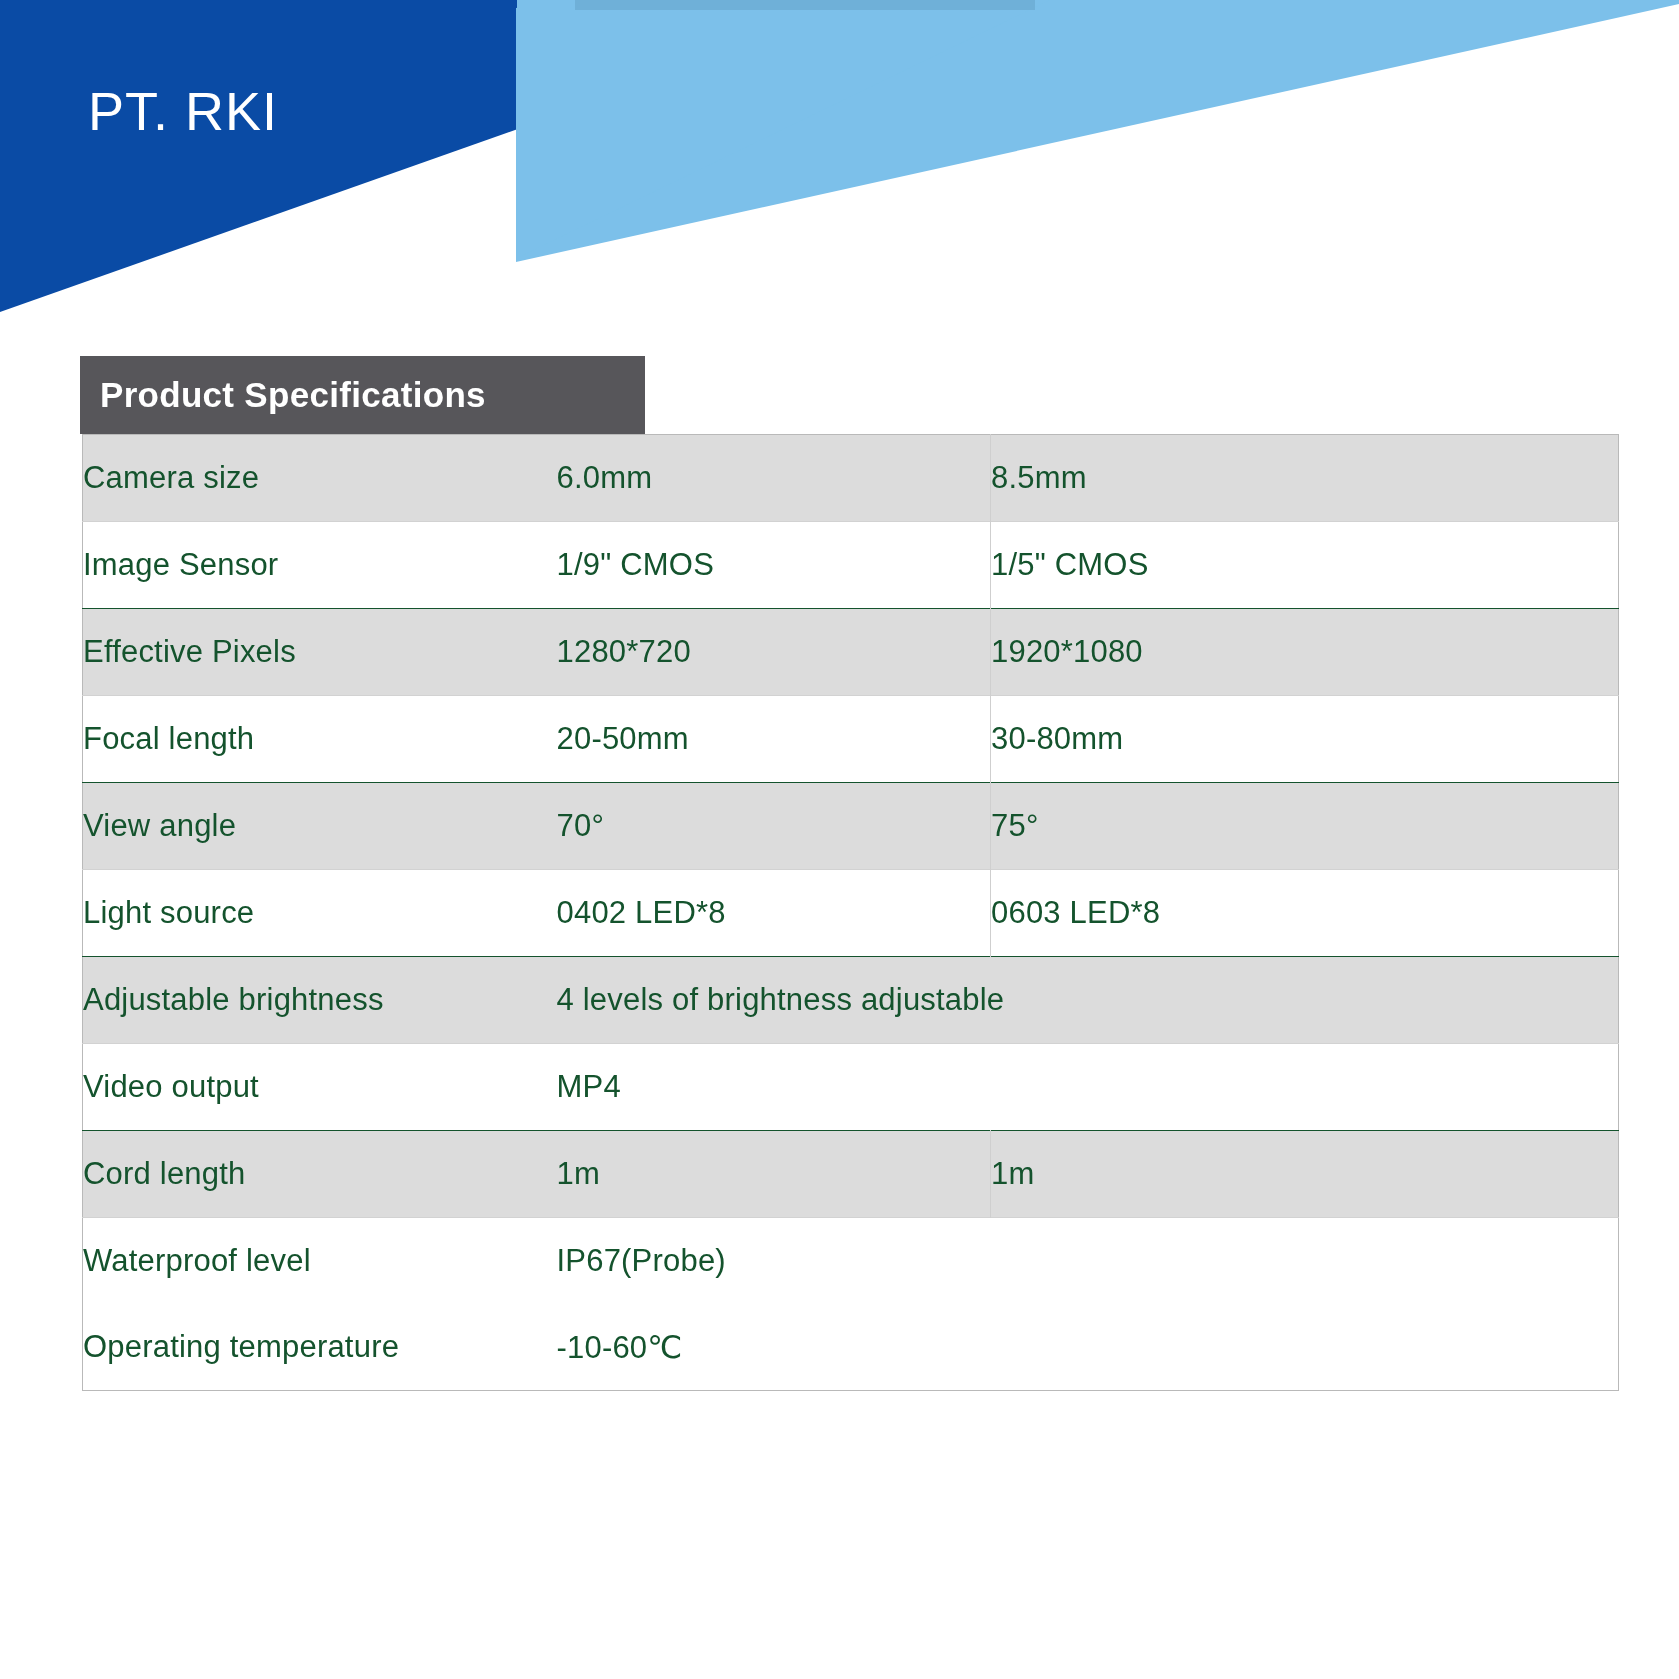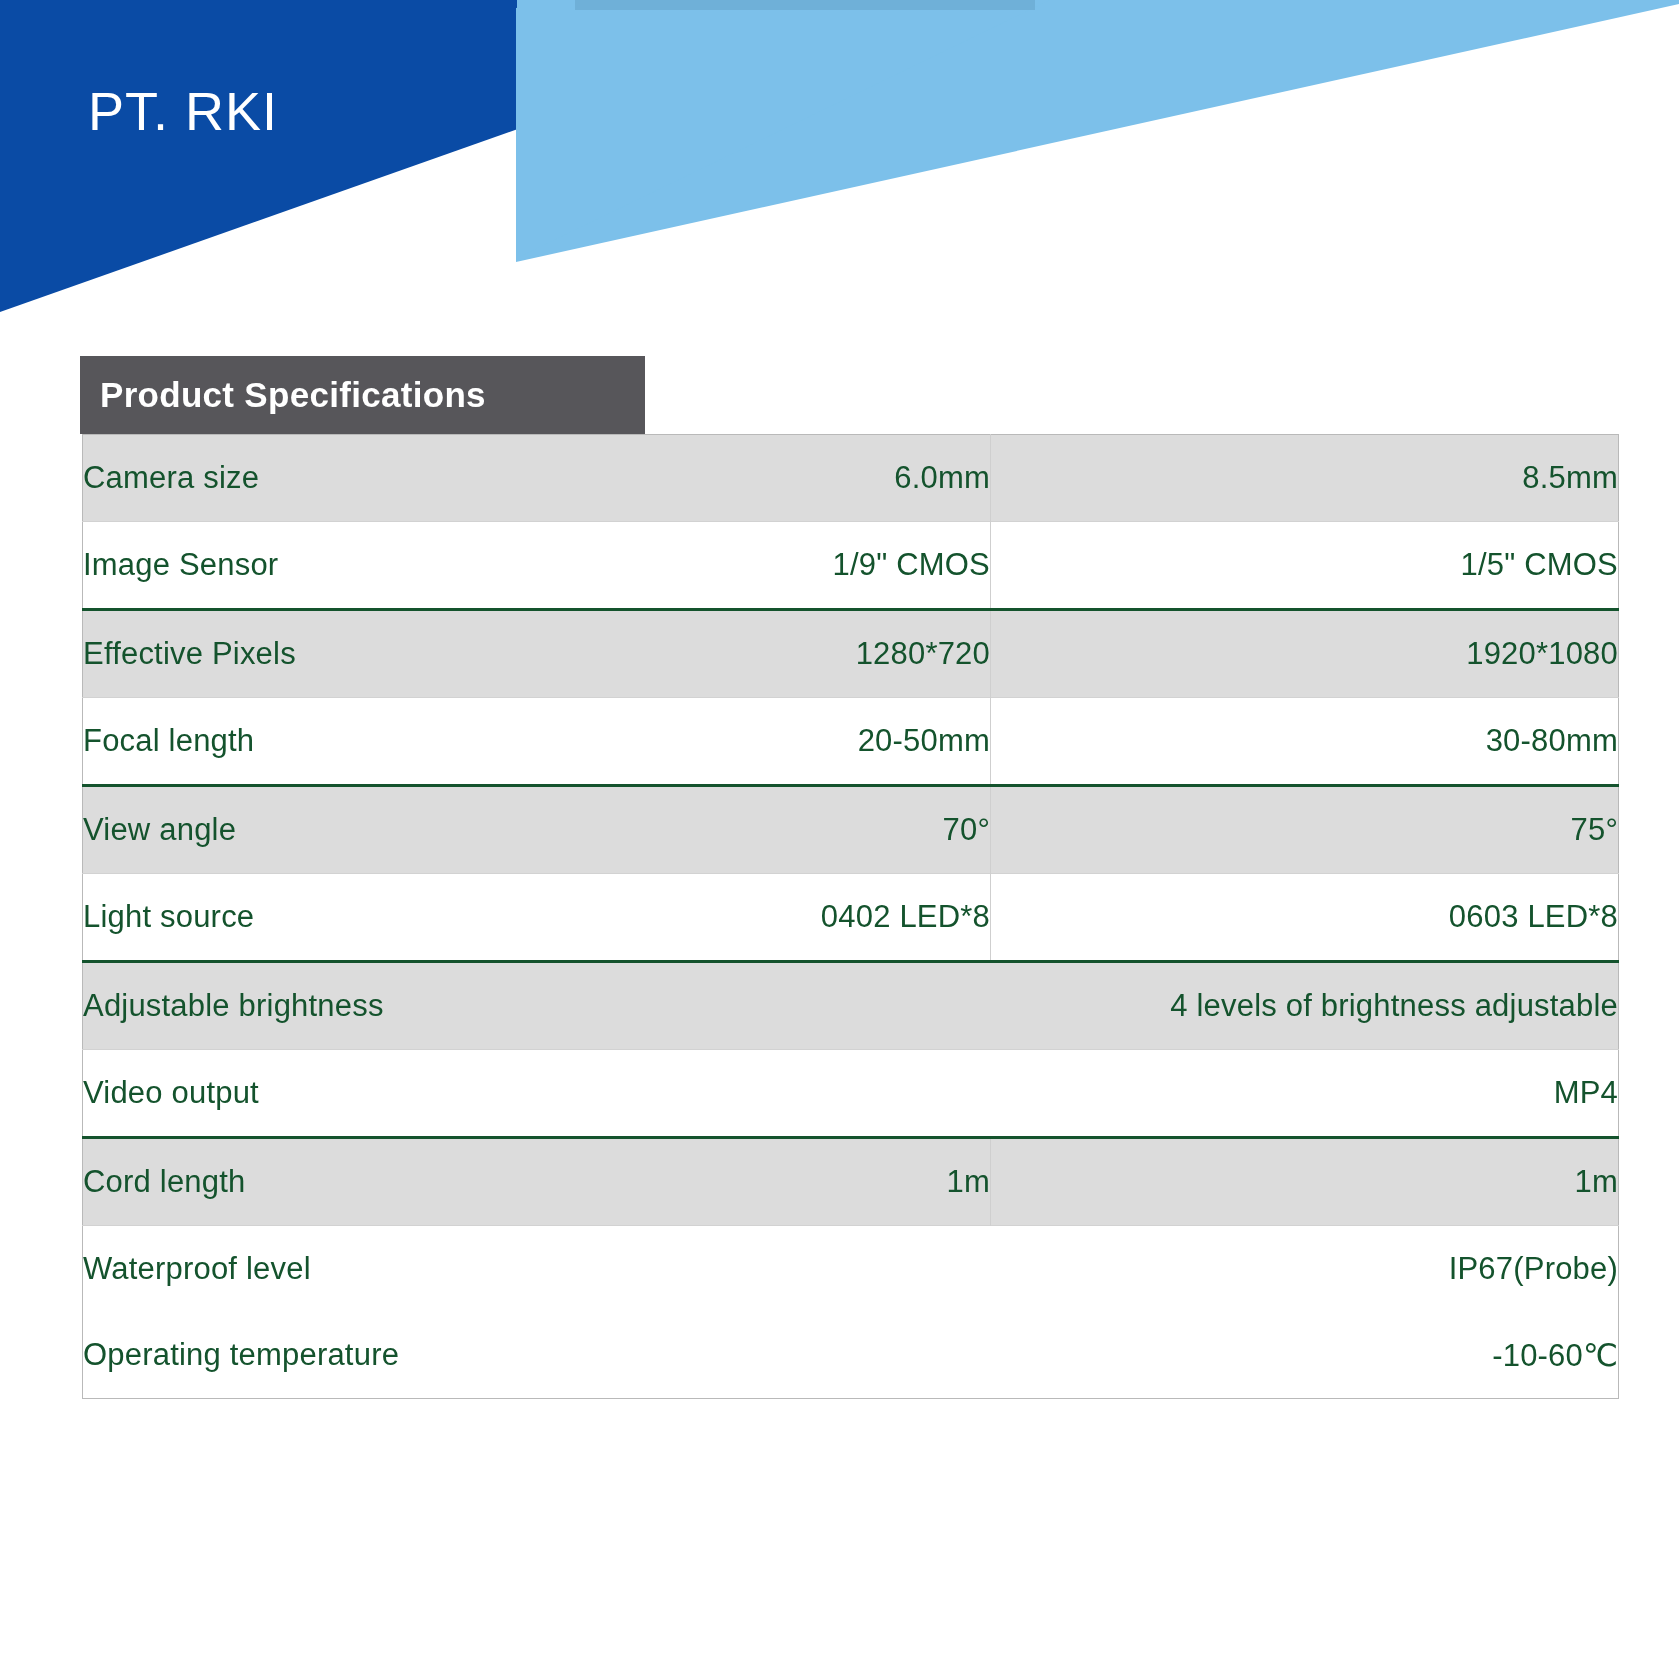--- a/index.html
+++ b/index.html
@@ -123,29 +123,29 @@
     color: #14532d;
     vertical-align: middle;
     letter-spacing: 0.2px;
   }
   td.lbl {
     padding-left: 42px;
     text-align: left;
     border-right: 1px solid #cfcfcf;
   }
   td.val {
-    text-align: right;
+    text-align: left;
   }
   td.val.divide {
     border-right: 1px solid #cfcfcf;
   }
   tr.stripe td { background: #dcdcdc; }
   tr.plain td  { background: #ffffff; }
   tr.stripe + tr.plain td { border-top: 1px solid #d2d2d2; }
-  tr.plain + tr.stripe td { border-top: 3px solid #14532d; }
+  tr.plain + tr.stripe td { border-top: 1px solid #14532d; }
 </style>
 </head>
 <body>
 
 <div class="banner">
   <div class="banner-dark"></div>
   <div class="banner-light"></div>
   <div class="banner-light-strip"></div>
   <div class="banner-topline"></div>
   <div class="brand">PT. RKI</div>

